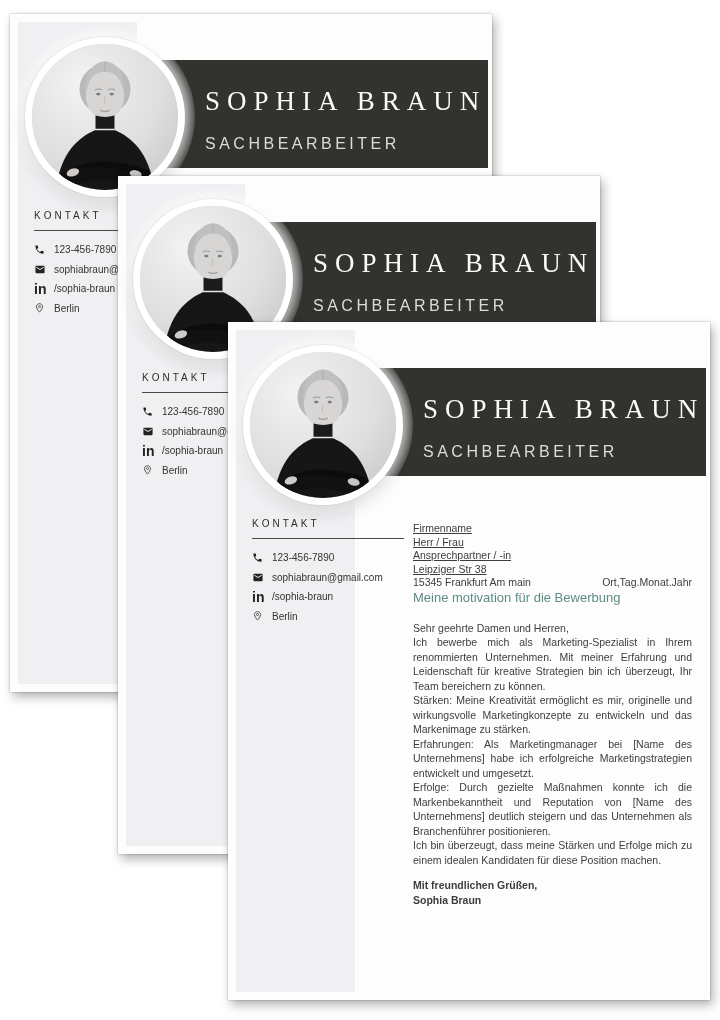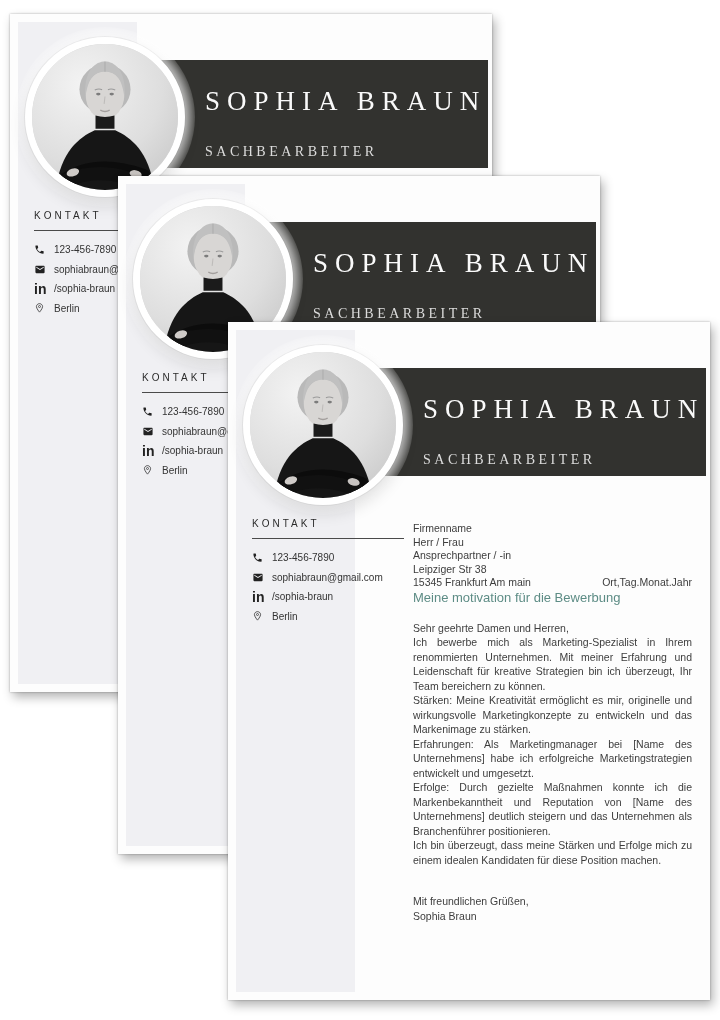--- a/index.html
+++ b/index.html
@@ -22,21 +22,21 @@
   }
   .name-band{
     position:absolute;left:150px;right:4px;top:46px;height:108px;
     background:#32322f;box-sizing:border-box;padding:26px 8px 0 45px;
   }
   .person-name{
     font-family:"Liberation Serif", serif;font-weight:400;
     font-size:27px;letter-spacing:7px;color:#fafafa;white-space:nowrap;
   }
   .person-role{
-    margin-top:27px;font-size:14px;letter-spacing:3.5px;color:#dcdcdc;font-family:Liberation Serif, serif;
+    margin-top:18px;font-size:16px;letter-spacing:3.5px;color:#dcdcdc;
   }
   .photo-halo{
     position:absolute;left:5px;top:13px;width:180px;height:180px;border-radius:50%;
     background:radial-gradient(circle,#ffffff 58%,rgba(255,255,255,0) 73%);
   }
   .photo{
     position:absolute;left:15px;top:23px;width:146px;height:146px;
     border:7px solid #ffffff;border-radius:50%;overflow:hidden;background:#d9d9d9;
     box-shadow:0 0 0 1px rgba(0,0,0,.05), 0 8px 16px rgba(0,0,0,.12);
   }
@@ -47,26 +47,26 @@
     font-size:10px;letter-spacing:3px;color:#2b2b2b;font-weight:400;
   }
   .kontakt-underline{height:1px;background:#4a4a4a;margin-top:9px;}
   .contact-rows{margin-top:13px;text-align:center;}
   .contact-row{display:flex;align-items:center;margin-bottom:8.5px;font-size:10px;color:#333;}
   .contact-ic{width:13px;height:11px;flex:0 0 13px;margin-right:7px;display:flex;align-items:center;}
   .contact-ic svg{display:block;}
   .in-glyph{font-size:14px;font-weight:bold;color:#222;font-style:normal;}
 
   .letter{position:absolute;left:185px;right:18px;top:200px;color:#3d3d3d;font-size:10.5px;}
-  .addr-line{line-height:13.5px;}
+  .addr-line{line-height:13.5px;text-decoration:underline;}
   .addr-last{display:flex;justify-content:space-between;line-height:13.5px;text-align:right;}
   .subject-line{color:#5d8c85;font-size:13px;}
   .salutation{margin-top:16px;line-height:14.5px;}
   .para{margin-top:0;line-height:14.5px;text-align:justify;}
-  .closing-block{margin-top:27px;line-height:14.5px;}
+  .closing-block{margin-top:11px;line-height:14.5px;font-weight:bold;}
 </style>
 </head>
 <body>
 
 <svg width="0" height="0" style="position:absolute" aria-hidden="true">
   <defs>
     <radialGradient id="pbg" cx="35%" cy="28%" r="90%">
       <stop offset="0%" stop-color="#f3f3f3"></stop>
       <stop offset="60%" stop-color="#dedede"></stop>
       <stop offset="100%" stop-color="#c6c6c6"></stop>

